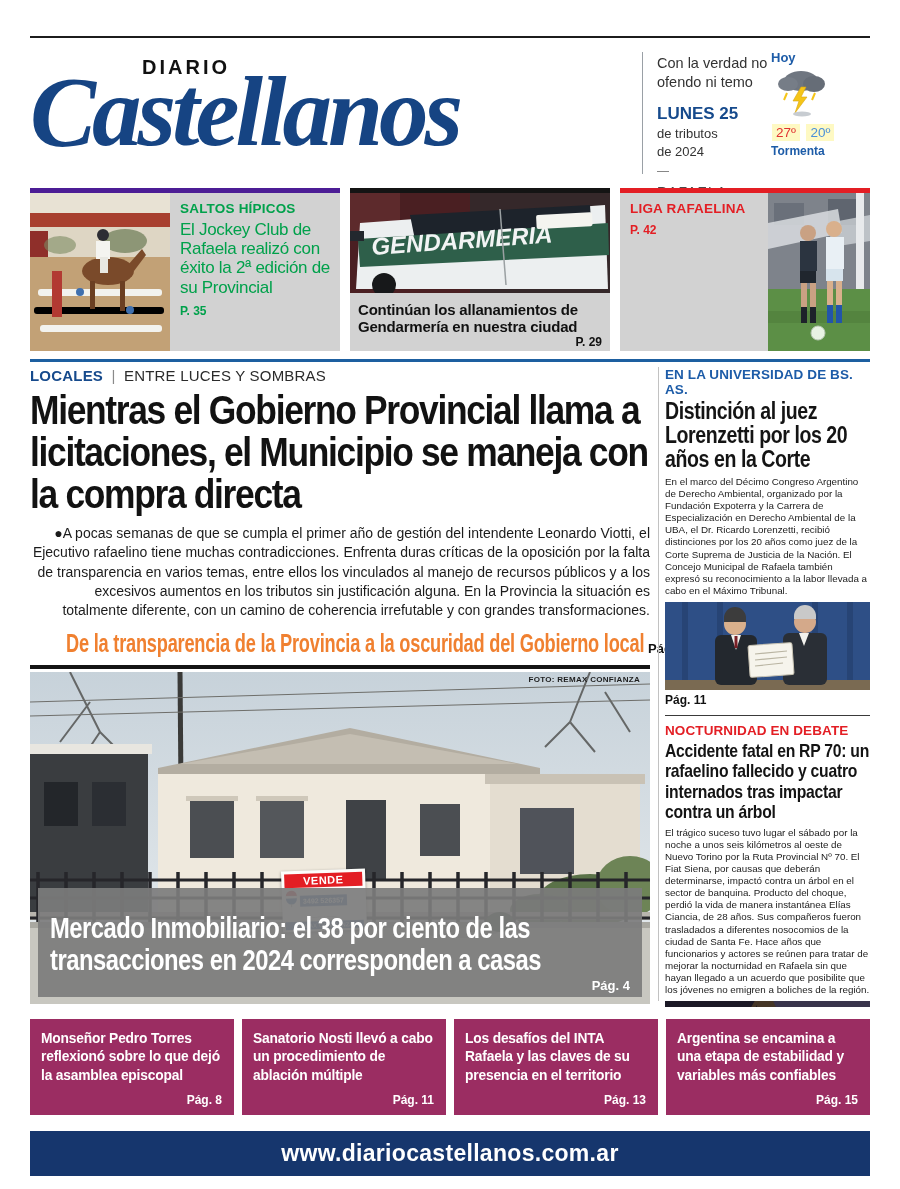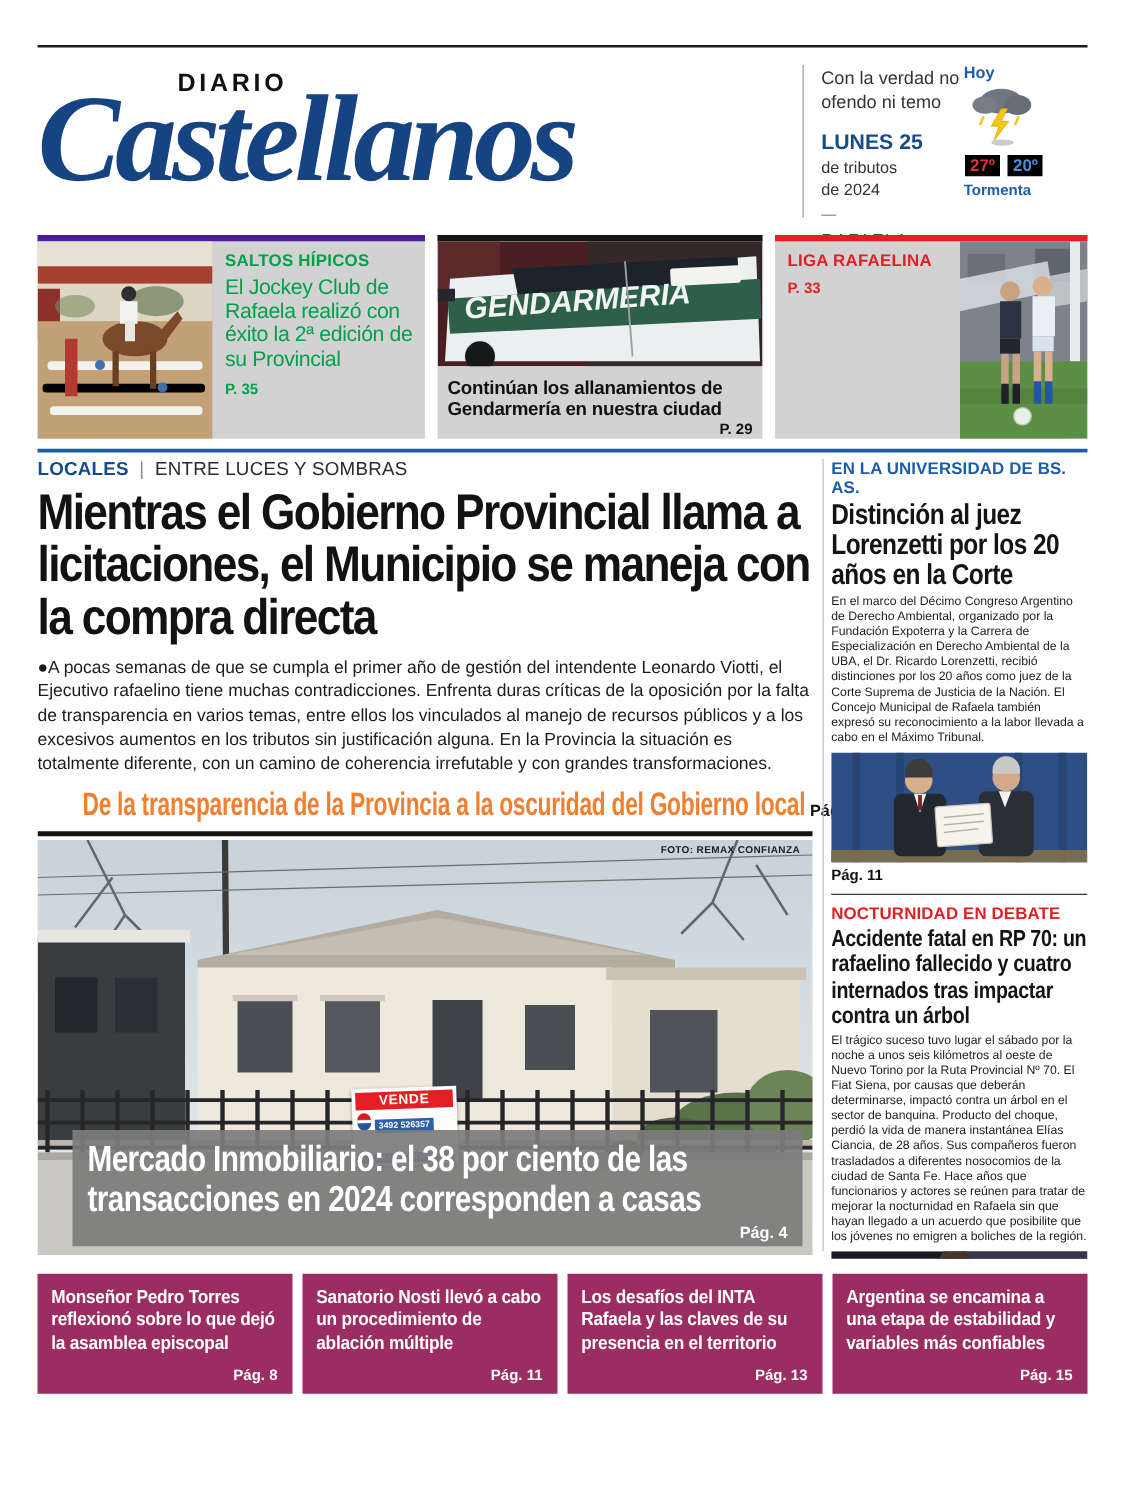--- a/index.html
+++ b/index.html
@@ -17,21 +17,21 @@
   .mast-divider { width:1px; background:#9aa0a6; margin:14px 0 10px; }
   .mast-info { width:128px; padding:16px 0 0 14px; }
   .motto { font-size:14.5px; color:#333; line-height:1.3; }
   .date-day { margin-top:12px; font-size:17px; font-weight:bold; color:#164a8c; }
   .date-sub { font-size:13px; color:#333; line-height:1.25; margin-top:2px; }
   .date-dash { color:#777; font-size:12px; margin-top:4px; }
   .city { font-size:14px; color:#4a4a4a; letter-spacing:1px; margin-top:6px; }
   .weather { width:99px; padding-top:12px; text-align:left; }
   .weather-today { font-size:13px; font-weight:bold; color:#1d5ca8; }
   .temps { margin-top:2px; }
-  .chip { display:inline-block; background:#000000; font-size:13.5px; font-weight:bold; padding:1px 4px; margin:0 1px; }
+  .chip { display:inline-block; background:#fef9c3; font-size:13.5px; font-weight:normal; padding:1px 4px; margin:0 1px; }
   .chip.hi { color:#e03131; }
   .chip.lo { color:#4a90d9; }
   .weather-cond { margin-top:3px; font-size:12px; font-weight:bold; color:#1d5ca8; }
 
   
   .top-boxes { display:flex; gap:10px; margin-top:4px; height:163px; }
   .tbox { background:#d2d2d2; display:flex; overflow:hidden; }
   .tbox-1 { width:310px; border-top:5px solid #4c1d95; }
   .tbox-2 { width:260px; border-top:5px solid #141414; flex-direction:column; }
   .tbox-3 { width:250px; border-top:5px solid #e31e24; }
@@ -54,31 +54,31 @@
   .left-col { width:620px; margin-right:8px; }
   .col-divider { width:1px; background:#c2c2c2; margin-bottom:6px; }
   .right-col { width:205px; margin-left:6px; }
 
   .section-row { font-size:15px; letter-spacing:0.2px; }
   .section-name { font-weight:bold; color:#164a8c; }
   .section-sep { color:#8a8a8a; margin:0 4px; }
   .section-kicker { color:#2b2b2b; font-weight:500; }
 
   .main-headline { margin-top:5px; width:700px; transform:scaleX(0.885); transform-origin:0 0; font-size:40px; font-weight:bold; color:#121212; line-height:1.05; letter-spacing:-1.5px; }
-  .lede { margin-top:9px; font-size:14px; line-height:1.38; color:#1b1b1b; width:620px; }
+  .lede { margin-top:9px; font-size:14px; line-height:1.38; color:#1b1b1b; width:620px;text-align:right; }
   .subhead-row { display:flex; align-items:flex-end; margin-top:7px;margin-left:36px; }
   .subhead-box { width:578px; overflow:visible; }
   .subhead { display:inline-block; white-space:nowrap; transform:scaleX(0.70); transform-origin:0 100%; font-size:26px; font-weight:bold; color:#f08030; letter-spacing:-0.3px; }
   .subhead-page { font-size:13px; font-weight:bold; color:#111; margin-left:4px; padding-bottom:3px; white-space:nowrap; }
   .black-rule { border-top:4px solid #141414; margin-top:6px; }
 
   .photo-wrap { position:relative; height:332px; margin-top:3px; background:#dfe3e6; }
   .photo-wrap > svg { position:absolute; inset:0; }
   .photo-credit { position:absolute; top:3px; right:10px; font-size:8px; font-weight:bold; color:#1d1d1d; letter-spacing:0.3px; }
-  .photo-overlay { position:absolute; left:8px; right:8px; bottom:7px; background:rgba(124,124,124,0.92); color:#fff; padding:8px 12px 4px;margin-left:20px; }
+  .photo-overlay { position:absolute; left:8px; right:8px; bottom:7px; background:rgba(124,124,124,0.92); color:#fff; padding:24px 12px 4px; }
   .overlay-head { font-size:29px; font-weight:bold; line-height:1.12; letter-spacing:-0.6px; width:716px; transform:scaleX(0.82); transform-origin:0 0; }
   .overlay-page { text-align:right; font-size:13px; font-weight:bold; margin-top:1px; }
 
   .sign { position:absolute; left:252px; top:198px; width:84px; background:#fdfdfb; padding:3px 3px 2px; box-shadow:0 1px 3px rgba(0,0,0,0.45); transform:rotate(-2deg); }
   .sign-title { background:#e31e24; color:#fff; font-weight:bold; font-size:11px; text-align:center; padding:1px 0; letter-spacing:0.5px; }
   .sign-mid { display:flex; align-items:center; gap:2px; margin-top:2px; }
   .sign-phone { background:#2f5fa8; color:#fff; font-size:7px; font-weight:bold; padding:2px 3px; white-space:nowrap; }
   .sign-line { font-size:5px; color:#8a8a8a; text-align:center; margin-top:2px; }
   .sign-agency { background:#2f5fa8; color:#fff; font-size:5.5px; text-align:center; margin-top:2px; padding:1px 0; letter-spacing:0.3px; }
 
@@ -201,21 +201,21 @@
       </div>
       <div class="tbox2-cap">
         <div class="tbox2-head">Continúan los allanamientos de Gendarmería en nuestra ciudad</div>
         <div class="tbox2-page">P. 29</div>
       </div>
     </div>
 
     <div class="tbox tbox-3">
       <div class="tbox-text" style="width:180px;">
         <div class="tbox-kicker red">LIGA RAFAELINA</div>
-        <div class="tbox-page red">P. 33</div>
+        <div class="tbox-page red">P. 42</div>
       </div>
       <div class="tbox-photo">
         <svg width="102" height="158" viewBox="0 0 102 158" preserveAspectRatio="none">
           <rect width="102" height="158" fill="#8a8f96"></rect>
           <rect x="0" y="0" width="102" height="96" fill="#7e838b"></rect>
           <rect x="6" y="10" width="30" height="22" fill="#6a707a"></rect>
           <rect x="60" y="6" width="36" height="26" fill="#5f656f"></rect>
           <path d="M0 30 L70 16 L74 40 L0 56 Z" fill="#d9dde0" opacity="0.85"></path>
           <path d="M60 30 L102 22 L102 48 L64 54 Z" fill="#cdd2d6" opacity="0.8"></path>
           <rect x="88" y="0" width="8" height="158" fill="#e8eaec"></rect>
@@ -438,14 +438,15 @@
     <div class="teaser">
       <div class="teaser-head">Los desafíos del INTA Rafaela y las claves de su presencia en el territorio</div>
       <div class="teaser-page">Pág. 13</div>
     </div>
     <div class="teaser">
       <div class="teaser-head">Argentina se encamina a una etapa de estabilidad y variables más confiables</div>
       <div class="teaser-page">Pág. 15</div>
     </div>
   </div>
 
+  <div class="footer-bar">www.diariocastellanos.com.ar</div>
 
 </div>
 
 </body></html>

